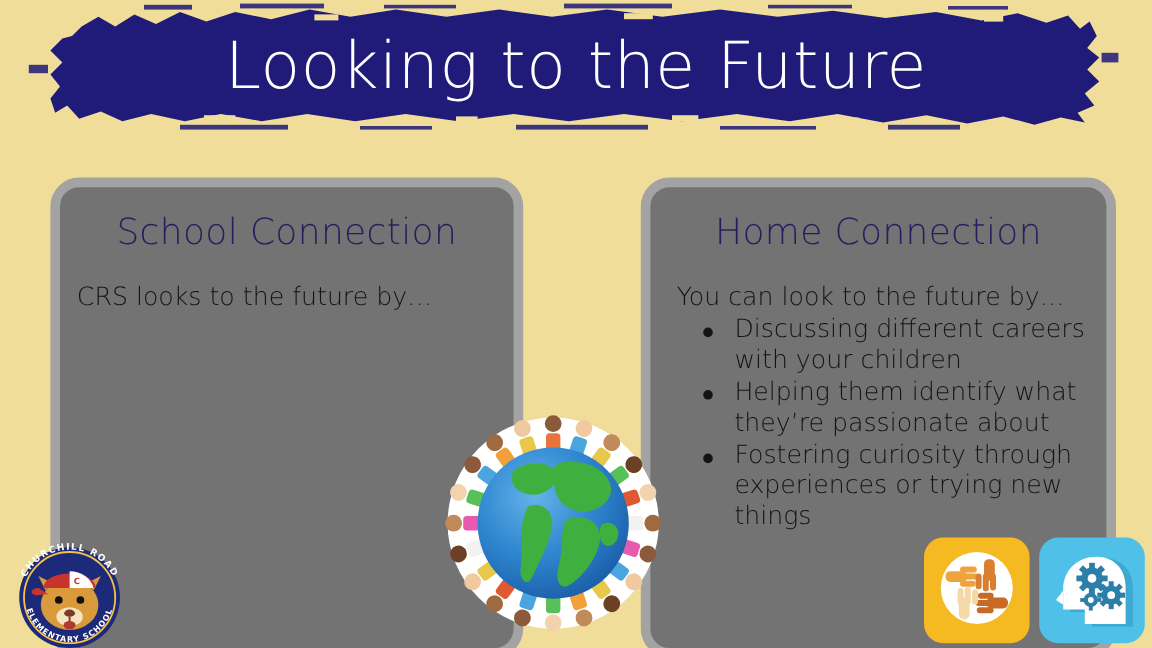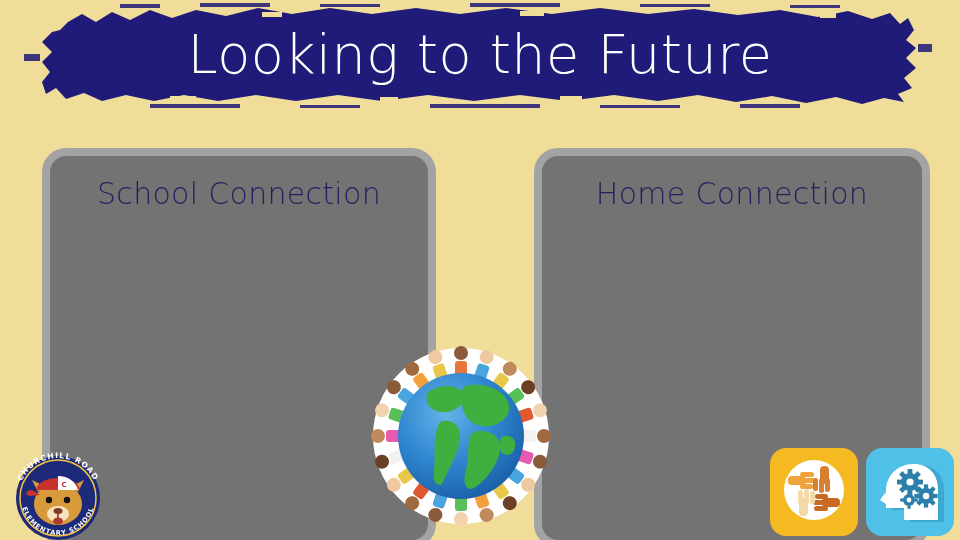--- a/index.html
+++ b/index.html
@@ -135,26 +135,33 @@
         <rect x="520" y="11" width="24" height="5"></rect>
         <rect x="820" y="13" width="16" height="5"></rect>
       </g>
     </svg>
     <div class="banner-title">Looking to the Future</div>
   </div>
 
   <div class="card card-left">
     <div class="card-head">School Connection</div>
     <div class="card-body">
+      <div class="lead">CRS looks to the future by…</div>
     </div>
   </div>
 
   <div class="card card-right">
     <div class="card-head">Home Connection</div>
     <div class="card-body">
+      <div class="lead">You can look to the future by…</div>
+      <ul class="bullets">
+        <li>Discussing different careers with your children</li>
+        <li>Helping them identify what they’re passionate about</li>
+        <li>Fostering curiosity through experiences or trying new things</li>
+      </ul>
     </div>
   </div>
 
   <svg class="globe" viewBox="0 0 182 190">
     <defs>
       <radialGradient id="oceanG" cx="38%" cy="32%" r="72%">
         <stop offset="0%" stop-color="#63b4e8"></stop>
         <stop offset="55%" stop-color="#2f86d0"></stop>
         <stop offset="100%" stop-color="#1b5fa8"></stop>
       </radialGradient>

